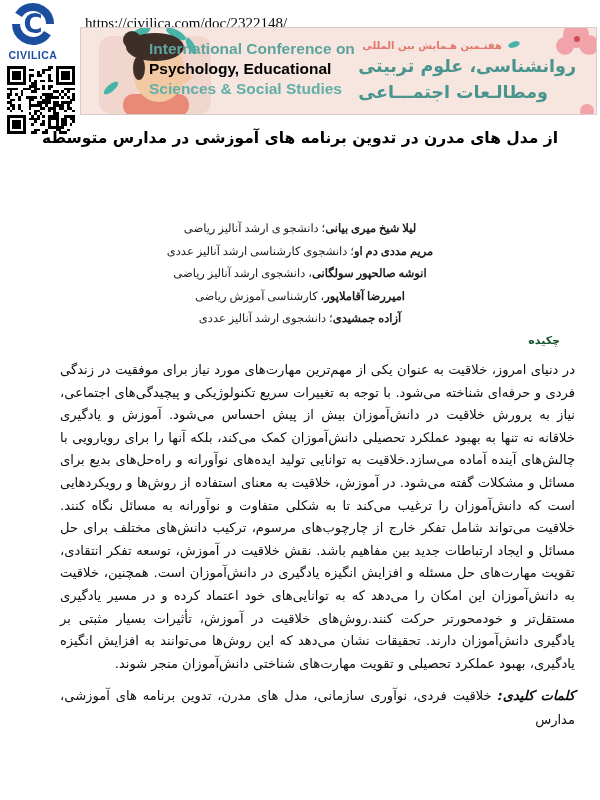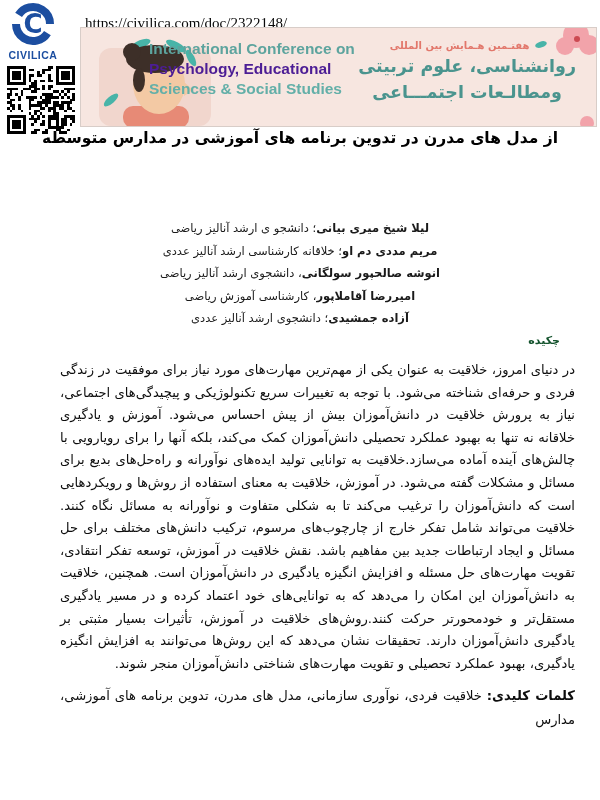--- a/index.html
+++ b/index.html
@@ -6,48 +6,48 @@
   .page{
     position:relative;width:600px;height:800px;background:#ffffff;
     overflow:hidden;font-family:"DejaVu Sans",sans-serif;color:#111;
   }
   
   .logo{position:absolute;left:5px;top:2px;width:56px;text-align:center;}
   .logo-text{font-size:10.5px;font-weight:bold;color:#1c4ea0;letter-spacing:.5px;margin-top:-3px;
     font-family:"Liberation Sans",sans-serif;}
   .url{position:absolute;left:85px;top:15px;font-family:"Liberation Serif",serif;
     font-size:15px;color:#0a0a0a;}
-  .banner{position:absolute;left:80px;top:27px;width:517px;height:100px;background:#f7e6e0;
+  .banner{position:absolute;left:80px;top:27px;width:517px;height:88px;background:#f7e6e0;
     border:1px solid #d8cdc8;box-sizing:border-box;overflow:hidden;}
   .banner-illustration{position:absolute;left:0;bottom:0;}
   .banner-en{position:absolute;left:68px;top:11px;font-family:"Liberation Sans",sans-serif;
     font-weight:bold;font-size:15.5px;line-height:20px;}
   .banner-en .l1{color:#5da49e;}
-  .banner-en .l2{color:#4c1d95;}
+  .banner-en .l2{color:#000000;}
   .banner-en .l3{color:#63afa8;}
-  .banner-fa{position:absolute;right:20px;top:6px;text-align:center;direction:rtl;}
+  .banner-fa{position:absolute;right:20px;top:6px;text-align:left;direction:rtl;}
   .banner-fa-small{font-size:10px;color:#e2776b;font-weight:bold;margin-left:4px;}
   .banner-fa-big{font-size:17.5px;font-weight:bold;color:#4a948e;line-height:26px;}
   .flower{position:absolute;right:-4px;top:-6px;}
   .corner-dot{position:absolute;right:2px;bottom:-4px;width:14px;height:14px;border-radius:50%;
     background:#f2a3aa;}
   .qr{position:absolute;left:7px;top:66px;width:68px;height:68px;background:#fff;}
   
   .title{position:absolute;left:40px;right:40px;top:121px;direction:rtl;text-align:center;
     font-weight:bold;font-size:15.5px;line-height:35px;color:#000;}
   .authors{position:absolute;left:60px;right:60px;top:217px;direction:rtl;text-align:center;
-    font-size:11.5px;line-height:22.6px;color:#1a1a1a;}
+    font-size:11.5px;line-height:22.6px;color:#1a1a1a;font-family:Liberation Serif, serif;}
   .author-name{font-weight:bold;}
   .abstract-heading{position:absolute;right:40px;top:334px;direction:rtl;
     font-weight:bold;font-size:11px;color:#14532d;}
   .abstract-body{position:absolute;left:60px;right:25px;top:359px;direction:rtl;
     text-align:justify;font-size:13.1px;line-height:22.6px;color:#0d0d0d;}
   .keywords{position:absolute;left:60px;right:25px;top:684px;direction:rtl;
     text-align:justify;font-size:13.1px;line-height:24px;color:#0d0d0d;}
-  .kw-label{font-weight:bold;}
+  .kw-label{font-weight:bold;font-style:italic;}
 </style>
 </head>
 <body>
 
 <div class="page">
 
   <div class="logo">
     <svg width="50" height="46" viewBox="0 0 50 46">
       <circle cx="25" cy="22" r="17" fill="none" stroke="#1c4ea0" stroke-width="8" pathLength="100" stroke-dasharray="41 9 41 9" transform="rotate(32 25 22)"></circle>
       <text x="25" y="31" font-size="26" font-weight="bold" fill="#1c4ea0" text-anchor="middle" font-family="DejaVu Sans, sans-serif">C</text>
@@ -310,21 +310,21 @@
     </svg>
     <div class="corner-dot"></div>
   </div>
 
   <div class="title">
     <div>از مدل های مدرن در تدوین برنامه های آموزشی در مدارس متوسطه</div>
   </div>
 
   <div class="authors">
     <div><span class="author-name">لیلا شیخ میری بیانی</span><span>؛ دانشجو ی ارشد آنالیز ریاضی</span></div>
-    <div><span class="author-name">مریم مددی دم او</span><span>؛ خلاقانه کارشناسی ارشد آنالیز عددی</span></div>
+    <div><span class="author-name">مریم مددی دم او</span><span>؛ دانشجوی کارشناسی ارشد آنالیز عددی</span></div>
     <div><span class="author-name">انوشه صالحپور سولگانی</span><span>، دانشجوی ارشد آنالیز ریاضی</span></div>
     <div><span class="author-name">امیررضا آقاملاپور</span><span>، کارشناسی آموزش ریاضی</span></div>
     <div><span class="author-name">آزاده جمشیدی</span><span>؛ دانشجوی ارشد آنالیز عددی</span></div>
   </div>
 
   <div class="abstract-heading">چکیده</div>
   <div class="abstract-body">در دنیای امروز، خلاقیت به عنوان یکی از مهم‌ترین مهارت‌های مورد نیاز برای موفقیت در زندگی فردی و حرفه‌ای شناخته می‌شود. با توجه به تغییرات سریع تکنولوژیکی و پیچیدگی‌های اجتماعی، نیاز به پرورش خلاقیت در دانش‌آموزان بیش از پیش احساس می‌شود. آموزش و یادگیری خلاقانه نه تنها به بهبود عملکرد تحصیلی دانش‌آموزان کمک می‌کند، بلکه آنها را برای رویارویی با چالش‌های آینده آماده می‌سازد.خلاقیت به توانایی تولید ایده‌های نوآورانه و راه‌حل‌های بدیع برای مسائل و مشکلات گفته می‌شود. در آموزش، خلاقیت به معنای استفاده از روش‌ها و رویکردهایی است که دانش‌آموزان را ترغیب می‌کند تا به شکلی متفاوت و نوآورانه به مسائل نگاه کنند. خلاقیت می‌تواند شامل تفکر خارج از چارچوب‌های مرسوم، ترکیب دانش‌های مختلف برای حل مسائل و ایجاد ارتباطات جدید بین مفاهیم باشد. نقش خلاقیت در آموزش، توسعه تفکر انتقادی، تقویت مهارت‌های حل مسئله و افزایش انگیزه یادگیری در دانش‌آموزان است. همچنین، خلاقیت به دانش‌آموزان این امکان را می‌دهد که به توانایی‌های خود اعتماد کرده و در مسیر یادگیری مستقل‌تر و خودمحورتر حرکت کنند.روش‌های خلاقیت در آموزش، تأثیرات بسیار مثبتی بر یادگیری دانش‌آموزان دارند. تحقیقات نشان می‌دهد که این روش‌ها می‌توانند به افزایش انگیزه یادگیری، بهبود عملکرد تحصیلی و تقویت مهارت‌های شناختی دانش‌آموزان منجر شوند.</div>
 
   <div class="keywords">
     <span class="kw-label">کلمات کلیدی:</span><span> خلاقیت فردی، نوآوری سازمانی، مدل های مدرن، تدوین برنامه های آموزشی، مدارس</span>

